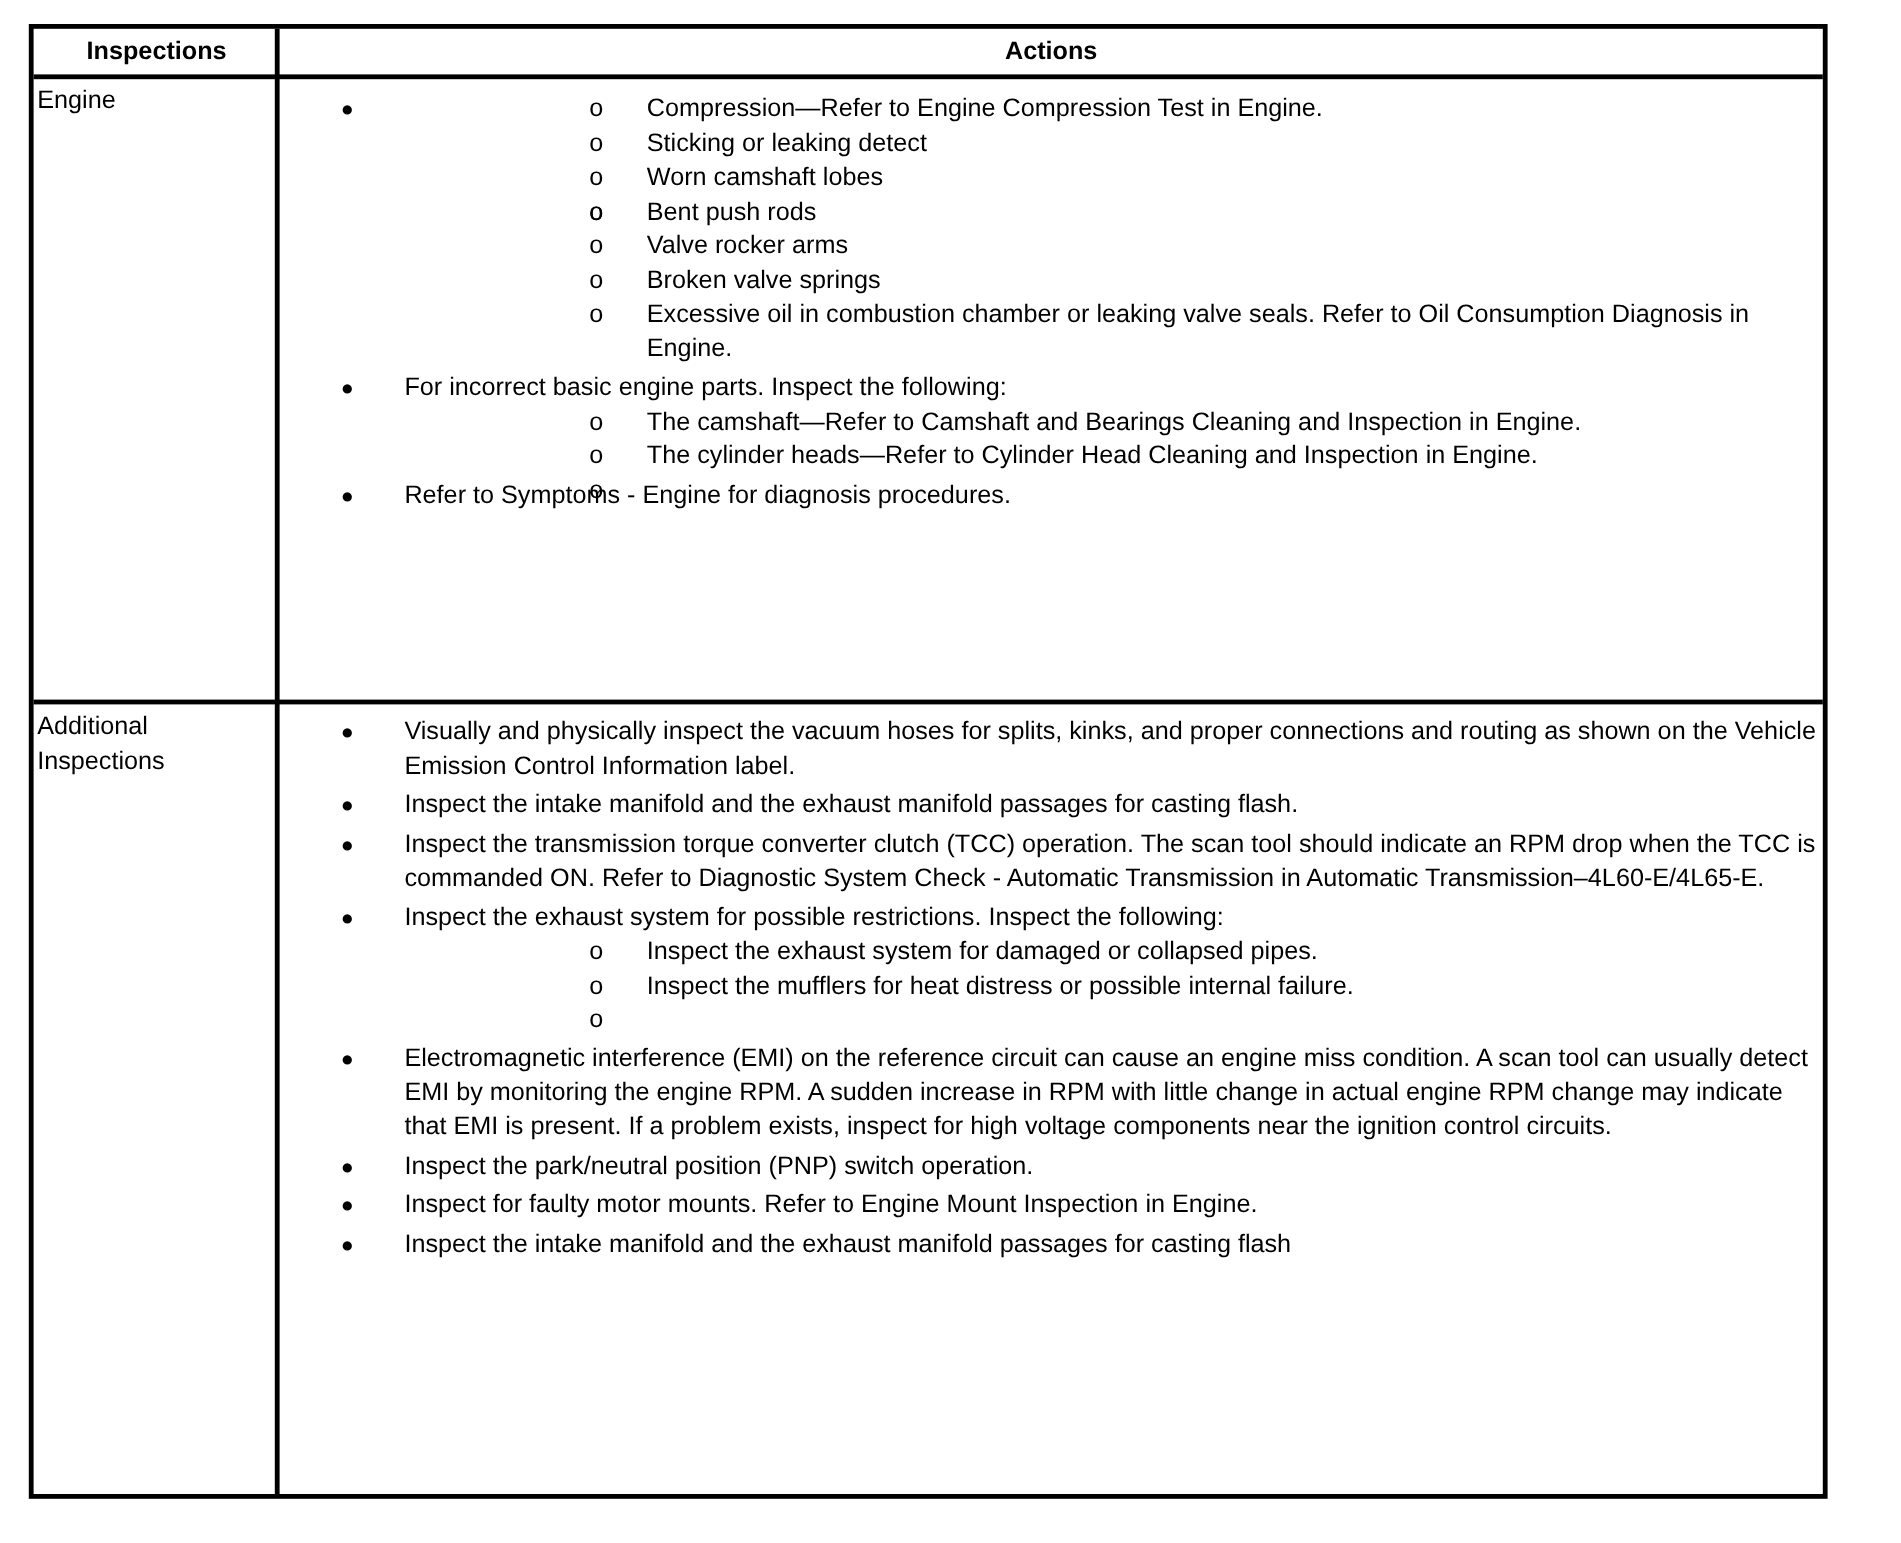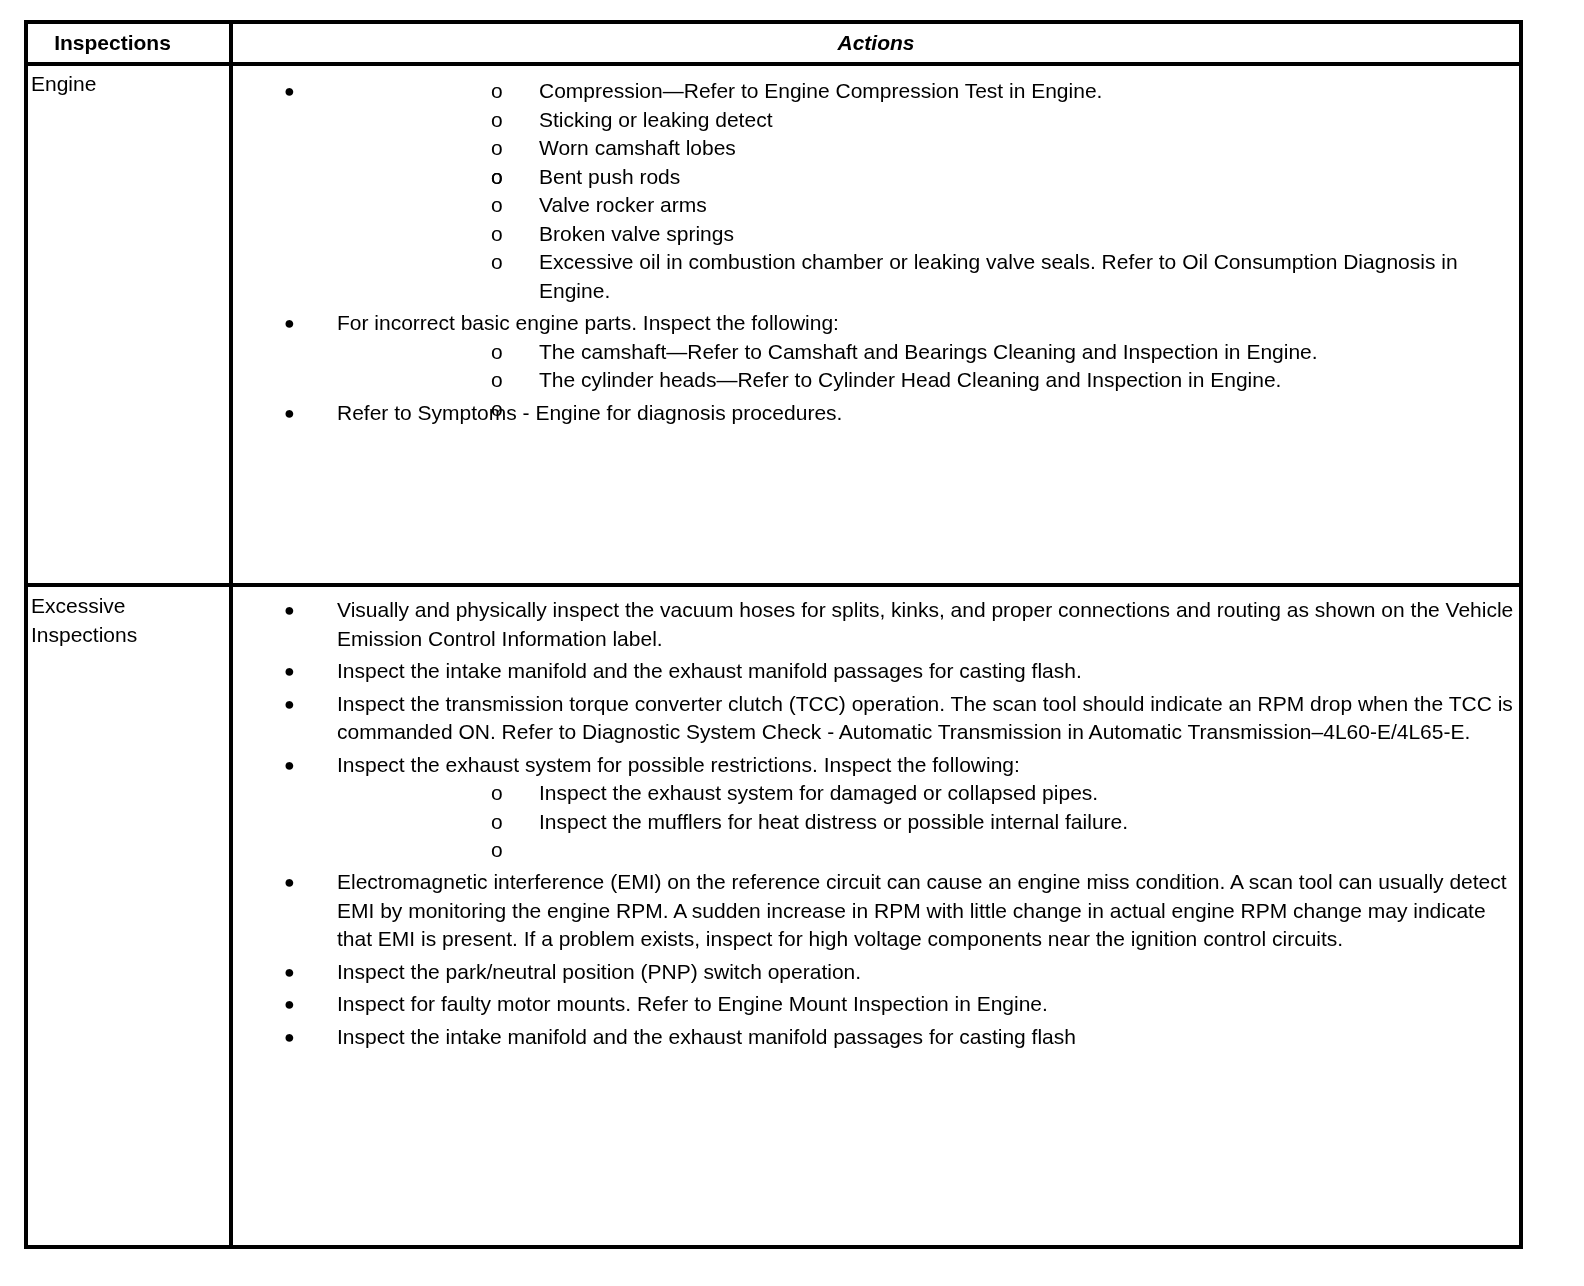--- a/index.html
+++ b/index.html
@@ -4,22 +4,22 @@
 <style>
   html, body { margin: 0; padding: 0; background: #ffffff; }
   body { width: 1584px; height: 1286px; position: relative; overflow: hidden;
          font-family: "Liberation Sans", sans-serif; color: #000; }
   .tbl { position: absolute; left: 24px; top: 20px; width: 1499px; height: 1229px;
          border: 4px solid #000; box-sizing: border-box; }
   .vline { position: absolute; left: 201px; top: 0; bottom: 0; width: 4px; background: #000; }
   .hline { position: absolute; left: 0; right: 0; height: 4px; background: #000; }
   .hdr { position: absolute; top: 0; height: 38px; line-height: 38px; font-weight: bold;
          font-size: 21px; text-align: center; }
-  .hdr-insp { left: 0; width: 169px; }
-  .hdr-act { left: 205px; right: 0; font-style: italic; }
+  .hdr-insp { left: 18px; width: 169px; }
+  .hdr-act { left: 205px; right: 0; }
   .rowlabel { position: absolute; left: 3px; width: 195px; font-size: 21px; line-height: 28.5px; }
   .actions { position: absolute; left: 205px; right: 4px; font-size: 21px; line-height: 28.5px; }
   .item { position: relative; padding-left: 104px; margin-bottom: 4px; }
   .item .bul { position: absolute; left: 51px; top: 0; font-size: 18px; }
   .sub { position: relative; padding-left: 202px; }
   .sub .obul { position: absolute; left: 154px; top: 0; }
   .gap { height: 28px; }
 </style>
 </head>
 <body>
@@ -81,21 +81,21 @@
         <div class="sub">
           <span class="obul">o</span>
         </div>
       </div>
       <div class="item">
         <span class="bul">●</span>
         <div>Refer to Symptoms - Engine for diagnosis procedures.</div>
       </div>
     </div>
 
-  <div class="rowlabel" style="top:568px">Excessive Inspections</div>
+  <div class="rowlabel" style="top:568px">Additional Inspections</div>
   <div class="actions" id="actions-1" style="top:572px">
       <div class="item">
         <span class="bul">●</span>
         <div>Visually and physically inspect the vacuum hoses for splits, kinks, and proper connections and routing as shown on the Vehicle Emission Control Information label.</div>
       </div>
       <div class="item">
         <span class="bul">●</span>
         <div>Inspect the intake manifold and the exhaust manifold passages for casting flash.</div>
       </div>
       <div class="item">

